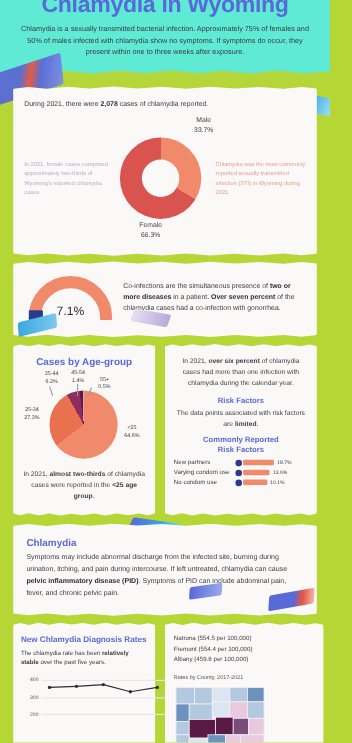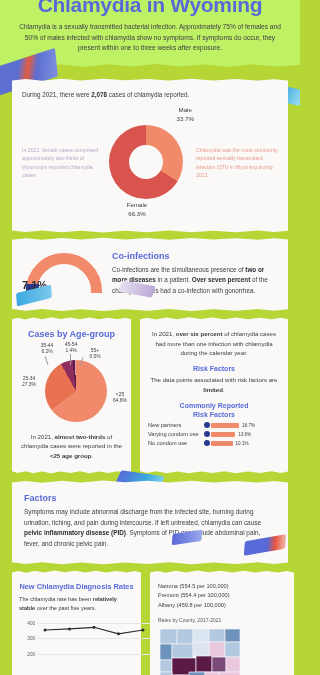--- a/index.html
+++ b/index.html
@@ -7,21 +7,21 @@
     width: 300px; height: 675px;
     font-family: "Liberation Sans", sans-serif;
     background: #b5d634;
     overflow: hidden;
     position: relative;
   }
   .page { position: relative; width: 300px; height: 675px; }
 
   
   .header {
-    background: #bef264;
+    background: #5eead4;
     padding: 0 14px 10px 14px;
     position: relative;
     height: 72px;
     overflow: hidden;
   }
   .title {
     font-size: 21px;
     font-weight: bold;
     color: #5869d8;
     text-align: center;
@@ -118,27 +118,27 @@
   .gauge-arc {
     width: 76px; height: 76px; border-radius: 50%;
     border: 11px solid #f08a6a; box-sizing: border-box;
   }
   .gauge-tip {
     position: absolute; left: 0; bottom: 0; width: 13px; height: 9px;
     background: #2b3a8f; border-radius: 1px;
   }
   .gauge-val {
     position: absolute; left: 0; right: 0; bottom: 2px;
-    text-align: left; font-size: 11px; font-weight: bold; color: #2c2c38;
+    text-align: center; font-size: 11px; font-weight: normal; color: #2c2c38;
   }
   .coinf-txt { flex: 1; padding-left: 6px; }
 
   
   .two-col { display: flex; gap: 9px; margin: 13px 12px 0 12px; }
-  .col-l { width: 119px; }
+  .col-l { width: 129px; }
   .col-r { flex: 1; }
   #age-card { padding: 8px 7px 9px 7px; }
   #repeat-card { padding: 8px 8px 9px 8px; }
 
   .pie-area { position: relative; width: 115px; height: 86px; margin: 2px auto 0 auto; }
   .pie {
     position: absolute; left: 26px; top: 17px;
     width: 62px; height: 62px; border-radius: 50%;
     background: conic-gradient(
       from 0deg,
@@ -176,21 +176,21 @@
   .rf-pct { font-size: 4.6px; color: #3c3c45; margin-left: 3px; }
 
   
   #symptoms-card { margin: 14px 12px 0 12px; padding: 9px 12px 11px 12px; }
   #symptoms-card .body-text { font-size: 6.4px; line-height: 1.68; }
 
   
   .bottom-row { display: flex; gap: 9px; margin: 13px 12px 0 12px; }
   #rates-card { width: 129px; padding: 8px 7px 8px 7px; }
   #county-card { flex: 1; padding: 8px 8px 8px 8px; }
-  .sec-head.sm { font-size: 7.4px; text-align: center; }
+  .sec-head.sm { font-size: 7.4px; }
   .rates-desc { font-size: 5.6px; color: #3c3c45; line-height: 1.6; margin-bottom: 6px; }
   .rates-desc b { font-weight: bold; }
 
   .linechart { position: relative; width: 114px; height: 62px; }
   .ly-lab { position: absolute; right: 100%; font-size: 4.6px; color: #55555f; transform: translate(-2px,-50%); white-space: nowrap; }
   .gridline { position: absolute; left: 0; right: 0; height: 1px; background: #e6e6ea; }
 
   .county-line { font-size: 5.6px; color: #3c3c45; line-height: 1.68; }
   .map-cap { font-size: 5px; color: #55555f; margin: 7px 0 3px 0; }
   .map-area { position: relative; width: 128px; height: 64px; display: flex; }
@@ -238,21 +238,20 @@
 
   <div class="card torn-top torn-bot" id="coinf-card">
     <div class="gauge-wrap">
       <div class="gauge">
         <div class="gauge-arc"></div>
         <div class="gauge-tip"></div>
       </div>
       <div class="gauge-val">7.1%</div>
     </div>
     <div class="coinf-txt">
-      <div class="sec-head">Co-infections</div>
       <div class="body-text">Co-infections are the simultaneous presence of <b>two or more diseases</b> in a patient. <b>Over seven percent</b> of the chlamydia cases had a co-infection with gonorrhea.</div>
     </div>
   </div>
 
   <div class="ribbon r3"></div>
   <div class="ribbon r4"></div>
 
   <div class="two-col">
     <div class="col-l card torn-top torn-bot" id="age-card">
       <div class="sec-head center">Cases by Age-group</div>
@@ -303,21 +302,21 @@
               <span class="rf-pct">10.1%</span>
             </div>
           </div>
         </div>
     </div>
   </div>
 
   <div class="ribbon r5"></div>
 
   <div class="card torn-top torn-bot" id="symptoms-card">
-    <div class="sec-head">Factors</div>
+    <div class="sec-head">Chlamydia</div>
     <div class="body-text">Symptoms may include abnormal discharge from the infected site, burning during urination, itching, and pain during intercourse. If left untreated, chlamydia can cause <b>pelvic inflammatory disease (PID)</b>. Symptoms of PID can include abdominal pain, fever, and chronic pelvic pain.</div>
   </div>
 
   <div class="ribbon r7"></div>
   <div class="ribbon r6"></div>
 
   <div class="bottom-row">
     <div class="card torn-top torn-bot" id="rates-card">
       <div class="sec-head sm">New Chlamydia Diagnosis Rates</div>
       <div class="rates-desc">The chlamydia rate has been <b>relatively stable</b> over the past five years.</div>

